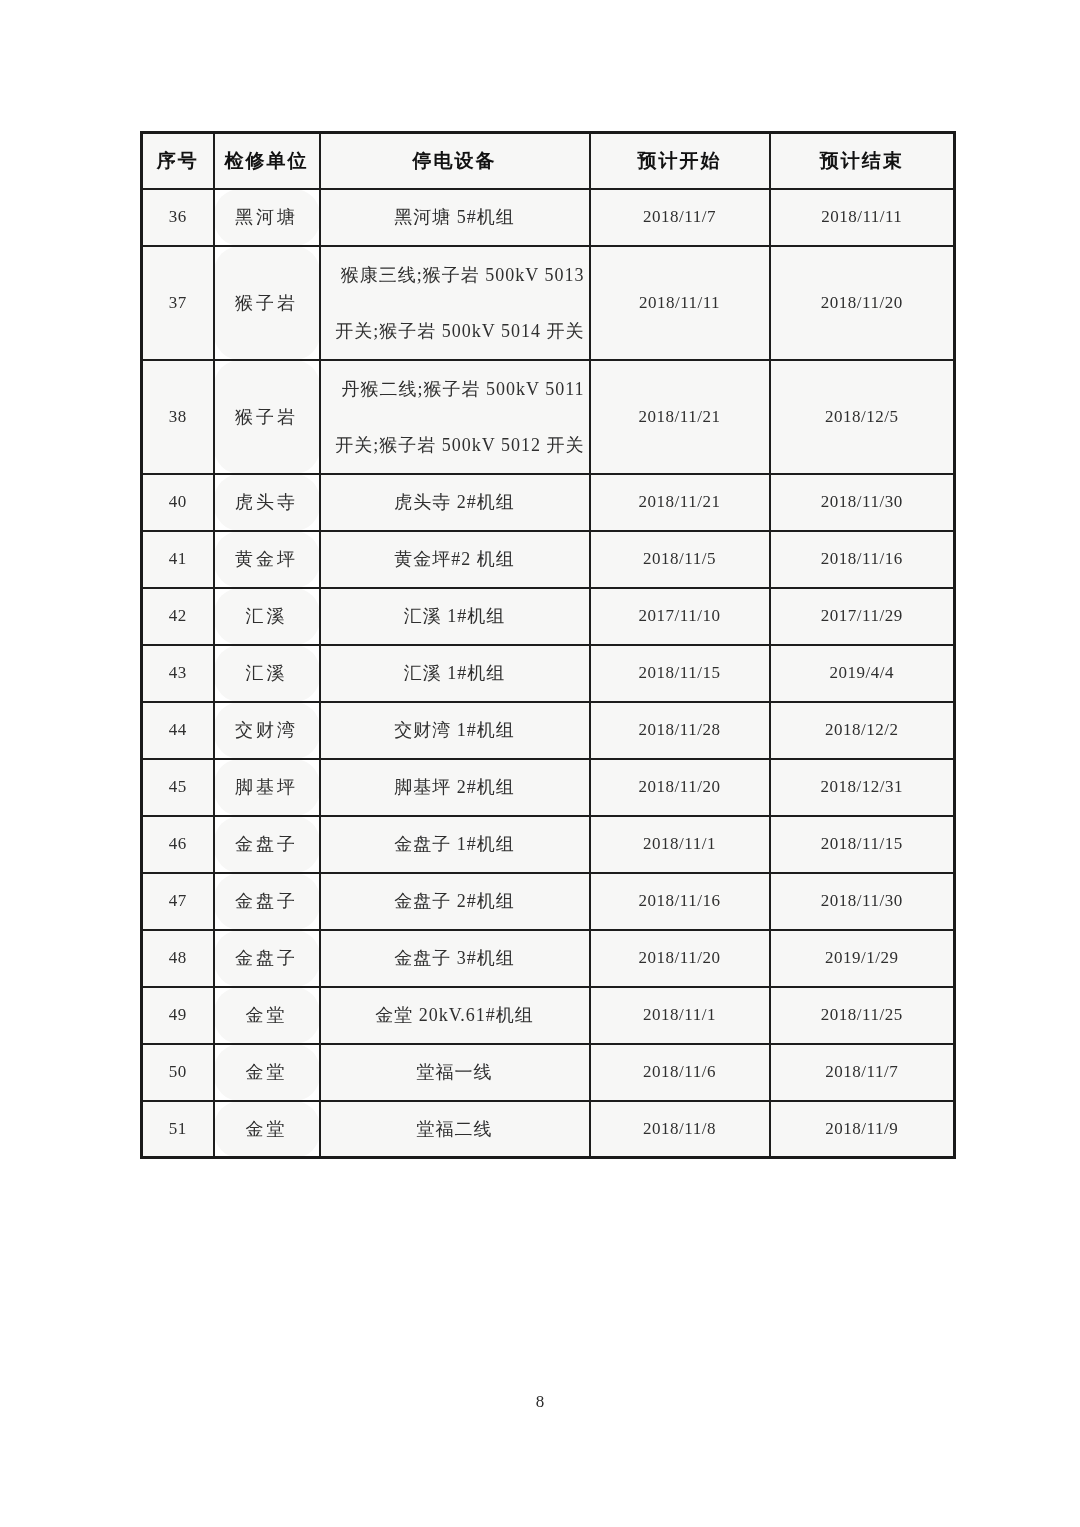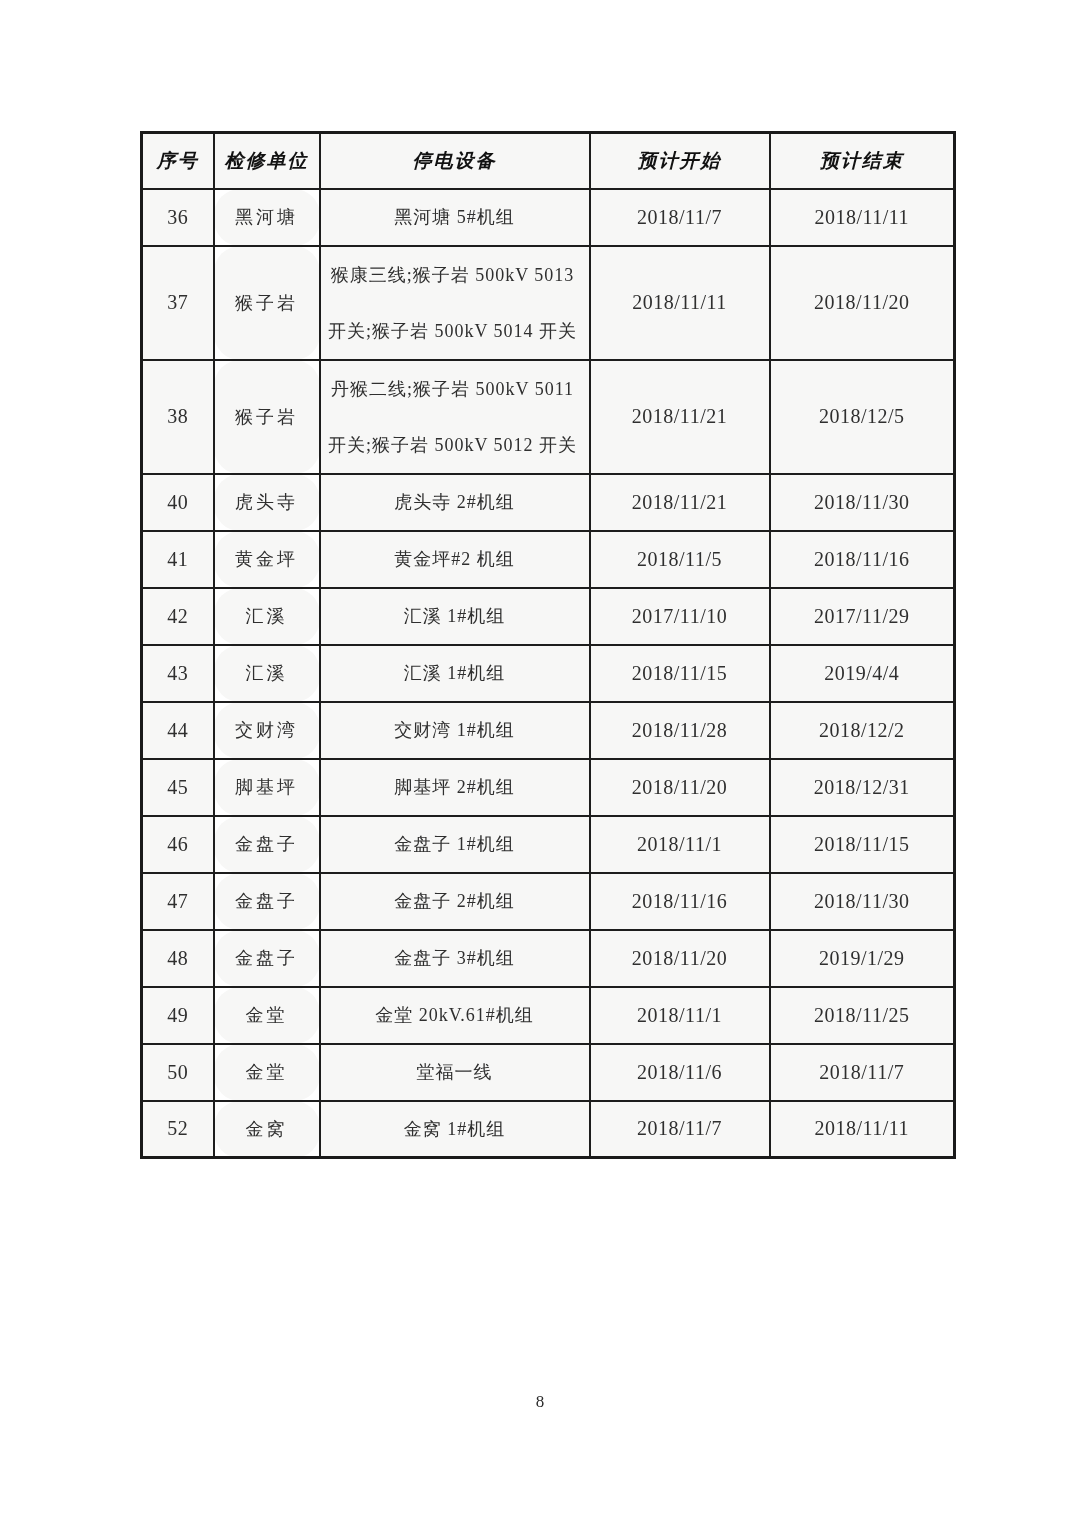--- a/index.html
+++ b/index.html
@@ -31,36 +31,35 @@
     text-align: center;
     padding: 0;
     overflow: hidden;
   }
   .schedule thead tr { height: 56px; }
   .schedule th {
     font-size: 19px;
     font-weight: 700;
     color: #121212;
     letter-spacing: 2px;
-    font-style: italic;
   }
   .schedule tbody tr { height: 57px; }
   .schedule tbody tr.tall { height: 114px; }
   .schedule td {
     font-size: 18px;
     color: #2f2f2f;
     letter-spacing: 1px;
   }
   .schedule td.c-no, .schedule td.c-date {
-    font-size: 20px;
+    font-size: 17px;
     letter-spacing: 0.5px;
   }
   .schedule td.c-unit { letter-spacing: 3px; border-radius: 26px; }
   .schedule tbody tr.tall td.c-equip {
-    text-align: center;
+    text-align: right;
     padding-right: 4px;
     line-height: 56px;
     letter-spacing: 1px;
   }
   .pagenum {
     position: absolute;
     left: 0;
     right: 0;
     top: 1392px;
     text-align: center;
@@ -182,23 +181,23 @@
           <td class="c-date">2018/11/25</td>
         </tr>
         <tr>
           <td class="c-no">50</td>
           <td class="c-unit">金堂</td>
           <td class="c-equip">堂福一线</td>
           <td class="c-date">2018/11/6</td>
           <td class="c-date">2018/11/7</td>
         </tr>
         <tr>
-          <td class="c-no">52</td>
-          <td class="c-unit">金窝</td>
-          <td class="c-equip">金窝 1#机组</td>
-          <td class="c-date">2018/11/7</td>
-          <td class="c-date">2018/11/11</td>
+          <td class="c-no">51</td>
+          <td class="c-unit">金堂</td>
+          <td class="c-equip">堂福二线</td>
+          <td class="c-date">2018/11/8</td>
+          <td class="c-date">2018/11/9</td>
         </tr>
       </tbody>
   </table>
 
   <div class="pagenum">8</div>
 </div>
 
 </body></html>

